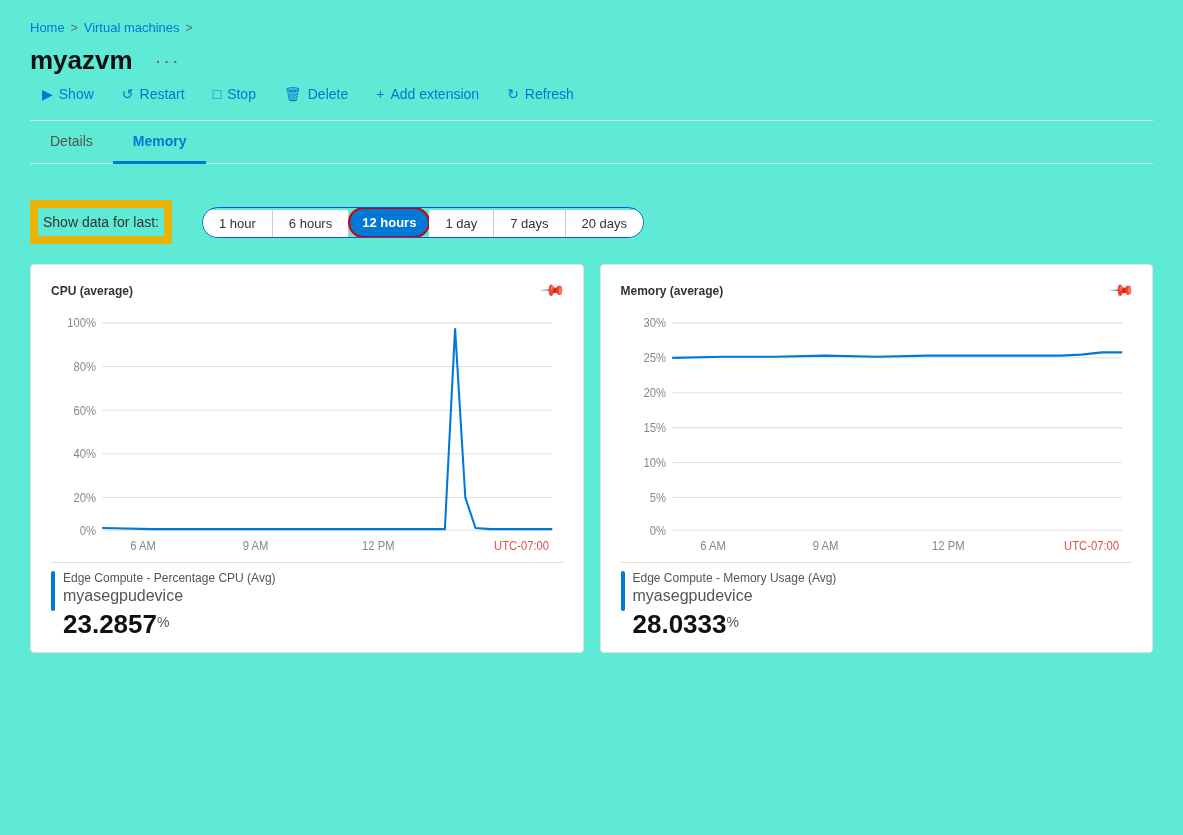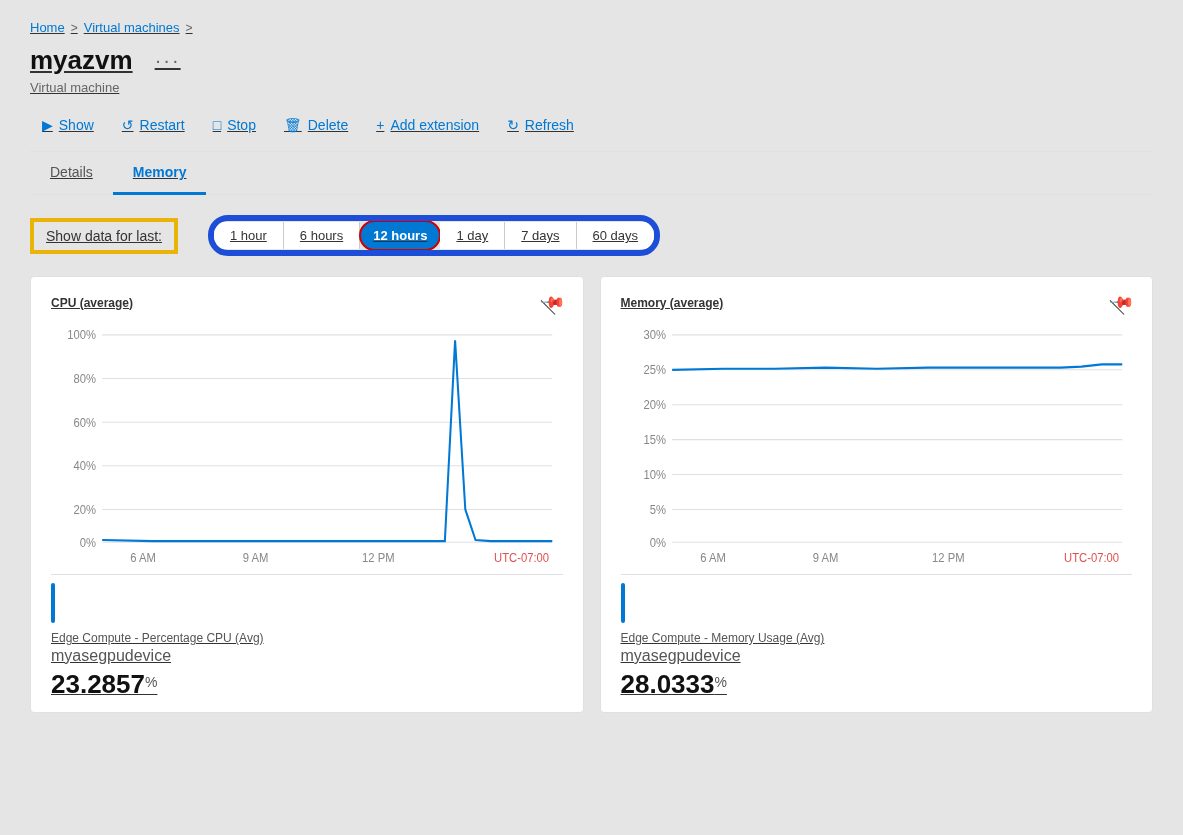--- a/index.html
+++ b/index.html
@@ -6,22 +6,21 @@
     body {
       font-family: 'Segoe UI', Arial, sans-serif;
       background: #fff;
       color: #333;
       font-size: 14px;
     }
     .page {
       width: 1183px;
       min-height: 835px;
       padding: 20px 30px;
-      background: #e5e5e5;
-      text-decoration: underline;
+      background: #5eead4;
     }
     
     .breadcrumb {
       display: flex;
       align-items: center;
       gap: 6px;
       font-size: 13px;
       color: #0078d4;
       margin-bottom: 10px;
     }
@@ -83,21 +82,21 @@
     .toolbar-btn .icon {
       font-size: 14px;
       color: #0078d4;
     }
 
     
     .tabs {
       display: flex;
       gap: 0;
       border-bottom: 1px solid #e0e0e0;
-      margin-bottom: 20px;
+      margin-bottom: 36px;
     }
     .tab {
       padding: 12px 20px;
       font-size: 14px;
       color: #555;
       cursor: pointer;
       border-bottom: 3px solid transparent;
       margin-bottom: -1px;
     }
     .tab.active {
@@ -107,30 +106,30 @@
     }
 
     
     .time-filter-row {
       display: flex;
       align-items: center;
       gap: 30px;
       margin-bottom: 20px;
     }
     .show-data-label {
-      border: 4px solid #eab308;
-      padding: 6px 12px;
+      border: 8px solid #eab308;
+      padding: 6px 5px;
       font-size: 14px;
       color: #333;
       white-space: nowrap;
     }
     .time-options {
       display: flex;
-      align-items: center;
-      border: 6px solid #1d4ed8;
+      align-items: flex-end;
+      border: 1px solid #1d4ed8;
       border-radius: 20px;
       overflow: hidden;
     }
     .time-opt {
       padding: 6px 16px;
       font-size: 13px;
       color: #333;
       cursor: pointer;
       background: #fff;
       border: none;
@@ -190,21 +189,20 @@
     }
 
     
     .chart-legend {
       display: flex;
       align-items: flex-start;
       gap: 8px;
       margin-top: 10px;
       padding-top: 8px;
       border-top: 1px solid #e0e0e0;
-      flex-direction: column;
     }
     .legend-color-bar {
       width: 4px;
       min-height: 40px;
       background: #0078d4;
       border-radius: 2px;
       flex-shrink: 0;
     }
     .legend-text {
       flex: 1;
@@ -239,21 +237,20 @@
     <a>Home</a>
     <span class="sep">&gt;</span>
     <a>Virtual machines</a>
     <span class="sep">&gt;</span>
   </div>
 
   <div class="header">
     <h1>myazvm</h1>
     <span class="ellipsis">···</span>
   </div>
-  <div class="subtitle">Virtual machine</div>
 
   <div class="toolbar">
     <button class="toolbar-btn">
       <span class="icon">▶</span>
       <span>Show</span>
     </button>
     <button class="toolbar-btn">
       <span class="icon">↺</span>
       <span>Restart</span>
     </button>
@@ -281,21 +278,21 @@
   </div>
 
   <div class="time-filter-row">
     <div class="show-data-label">Show data for last:</div>
     <div class="time-options">
       <button class="time-opt">1 hour</button>
       <button class="time-opt">6 hours</button>
       <button class="time-opt active">12 hours</button>
       <button class="time-opt">1 day</button>
       <button class="time-opt">7 days</button>
-      <button class="time-opt">60 days</button>
+      <button class="time-opt">20 days</button>
     </div>
   </div>
 
   <div class="charts-row">
 
     <div class="chart-card">
       <div class="chart-header">
         <span class="chart-title">CPU (average)</span>
         <span class="pin-icon">📌</span>
       </div>

